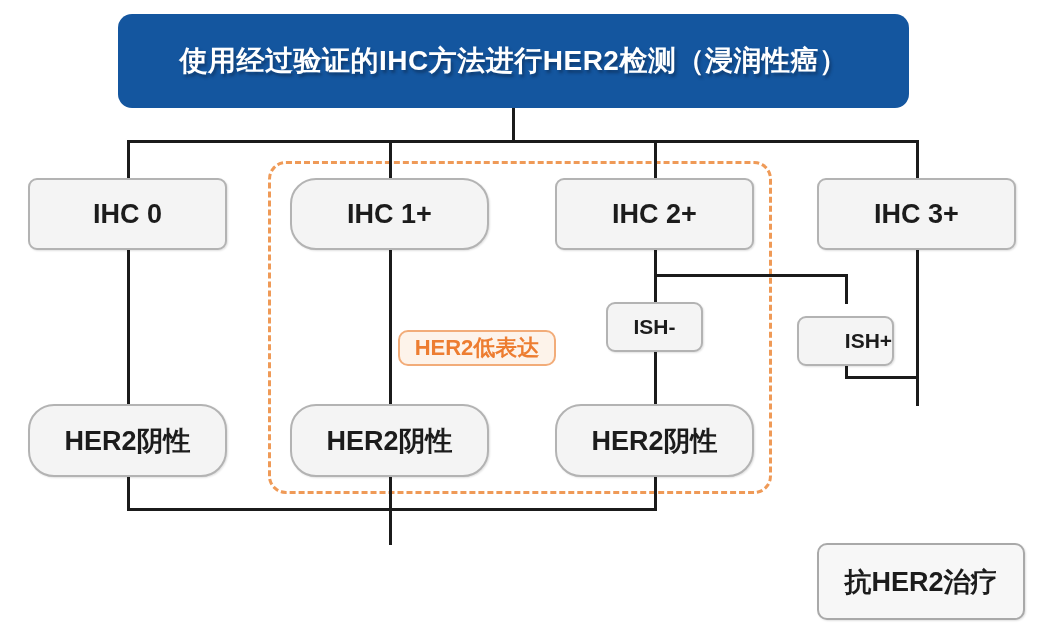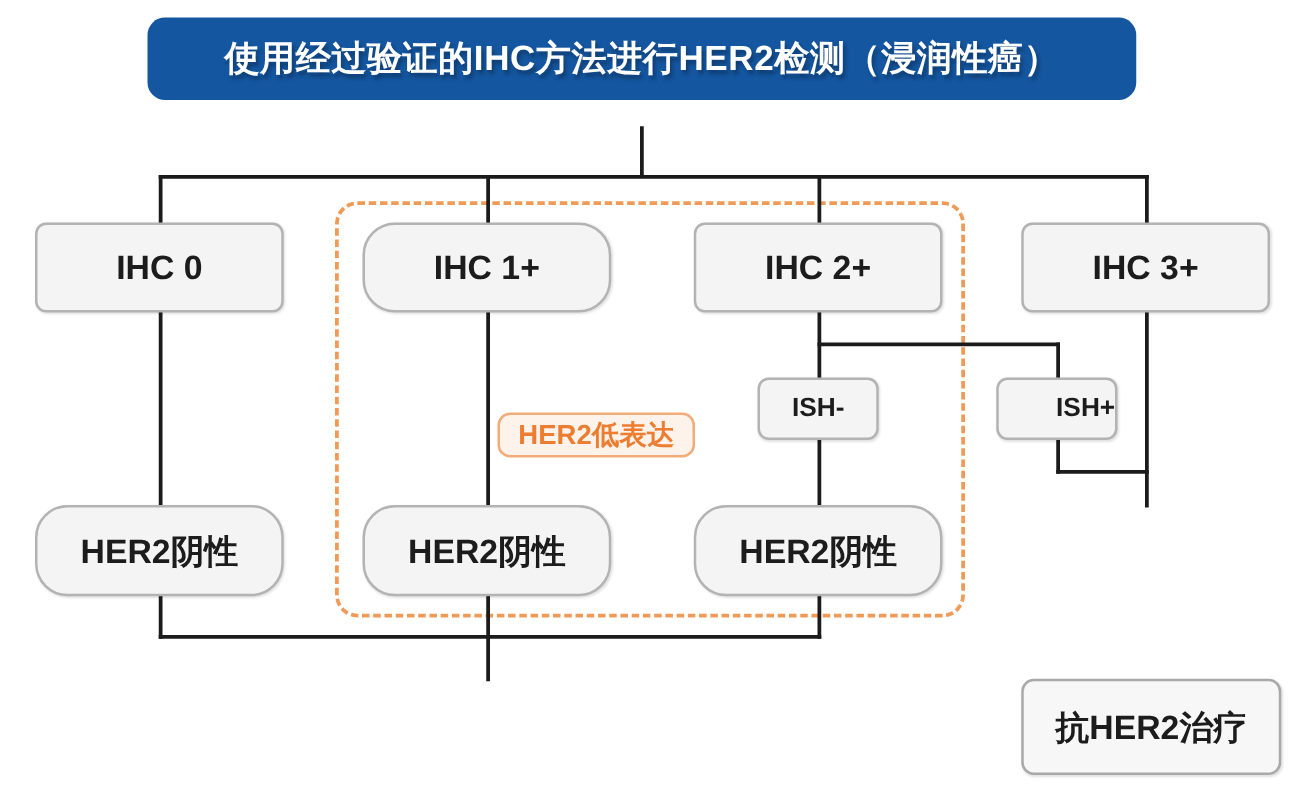--- a/index.html
+++ b/index.html
@@ -11,21 +11,21 @@
     background: #ffffff;
     overflow: hidden;
   }
   .abs { position: absolute; box-sizing: border-box; }
 
   
   .line { position: absolute; background: #1b1b1b; }
 
   
   .banner {
-    left: 118px; top: 14px; width: 791px; height: 66px;
+    left: 118px; top: 14px; width: 791px; height: 94px;
     background: #14569F;
     border-radius: 14px;
     display: flex; align-items: center; justify-content: center;
     color: #ffffff; font-size: 28px; font-weight: bold;
     text-shadow: 2px 3px 3px rgba(10, 30, 60, 0.45);
     letter-spacing: 0.5px;
   }
 
   
   .node {
@@ -124,21 +124,21 @@
   <div class="abs node big row-ihc" style="left:555px;">
     <span>IHC 2+</span>
   </div>
   <div class="abs node big row-ihc" style="left:817px;">
     <span>IHC 3+</span>
   </div>
 
   <div class="abs node small" style="left:606px; top:302px;text-align:center;">
     <span>ISH-</span>
   </div>
-  <div class="abs node small" style="left:797px; top:302px;padding-left:46px;">
+  <div class="abs node small" style="left:797px; top:316px;padding-left:46px;">
     <span>ISH+</span>
   </div>
 
   <div class="abs her2-low">
     <span>HER2低表达</span>
   </div>
 
   <div class="abs node big row-result" style="left:28px;">
     <span>HER2阴性</span>
   </div>

